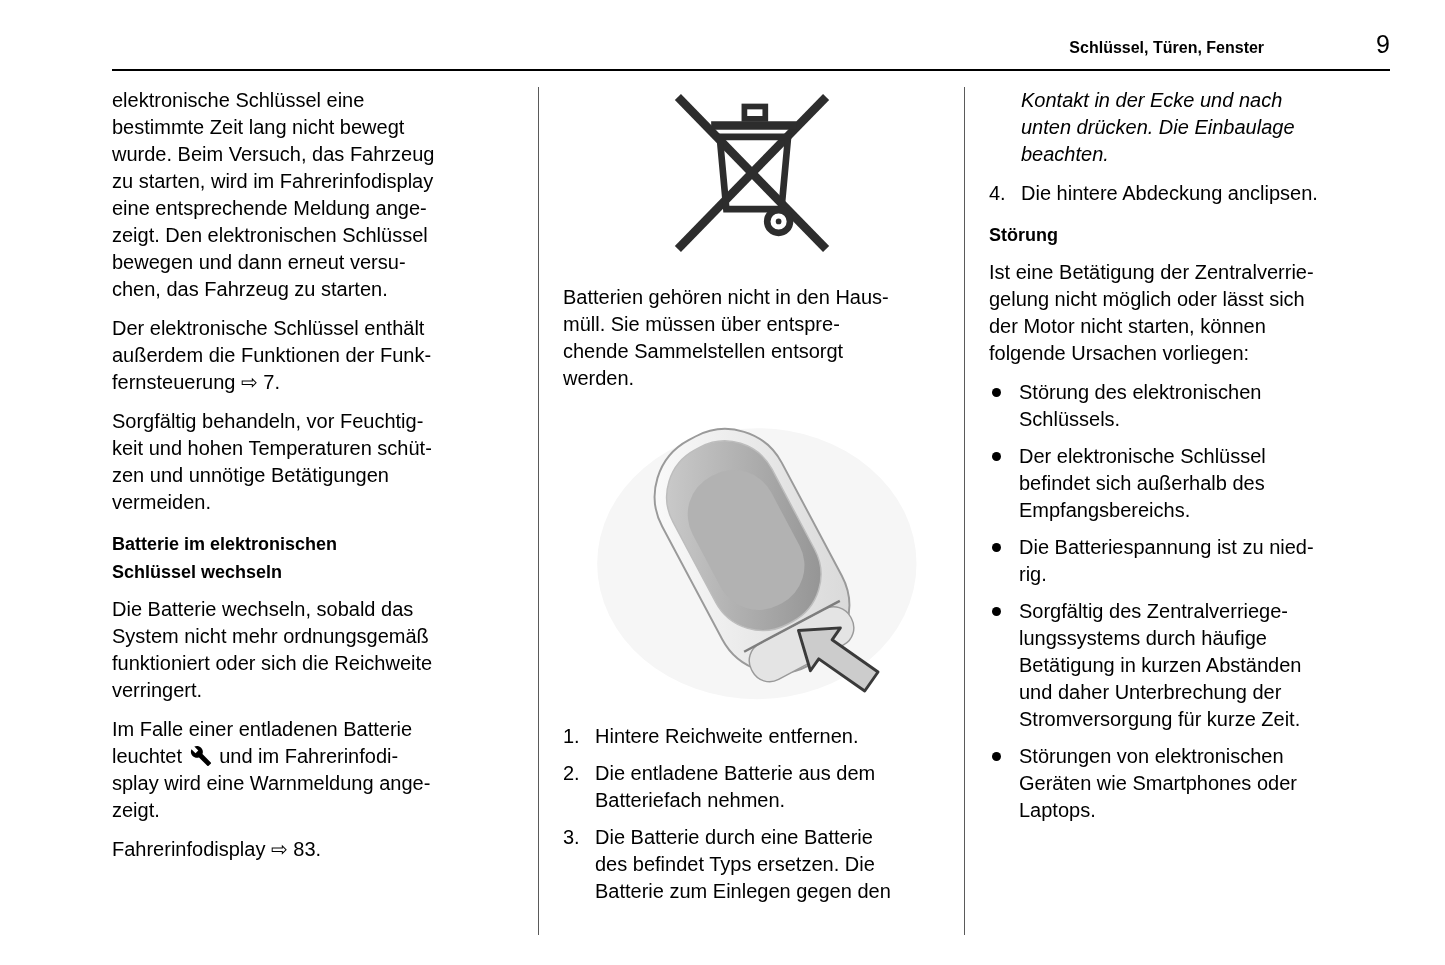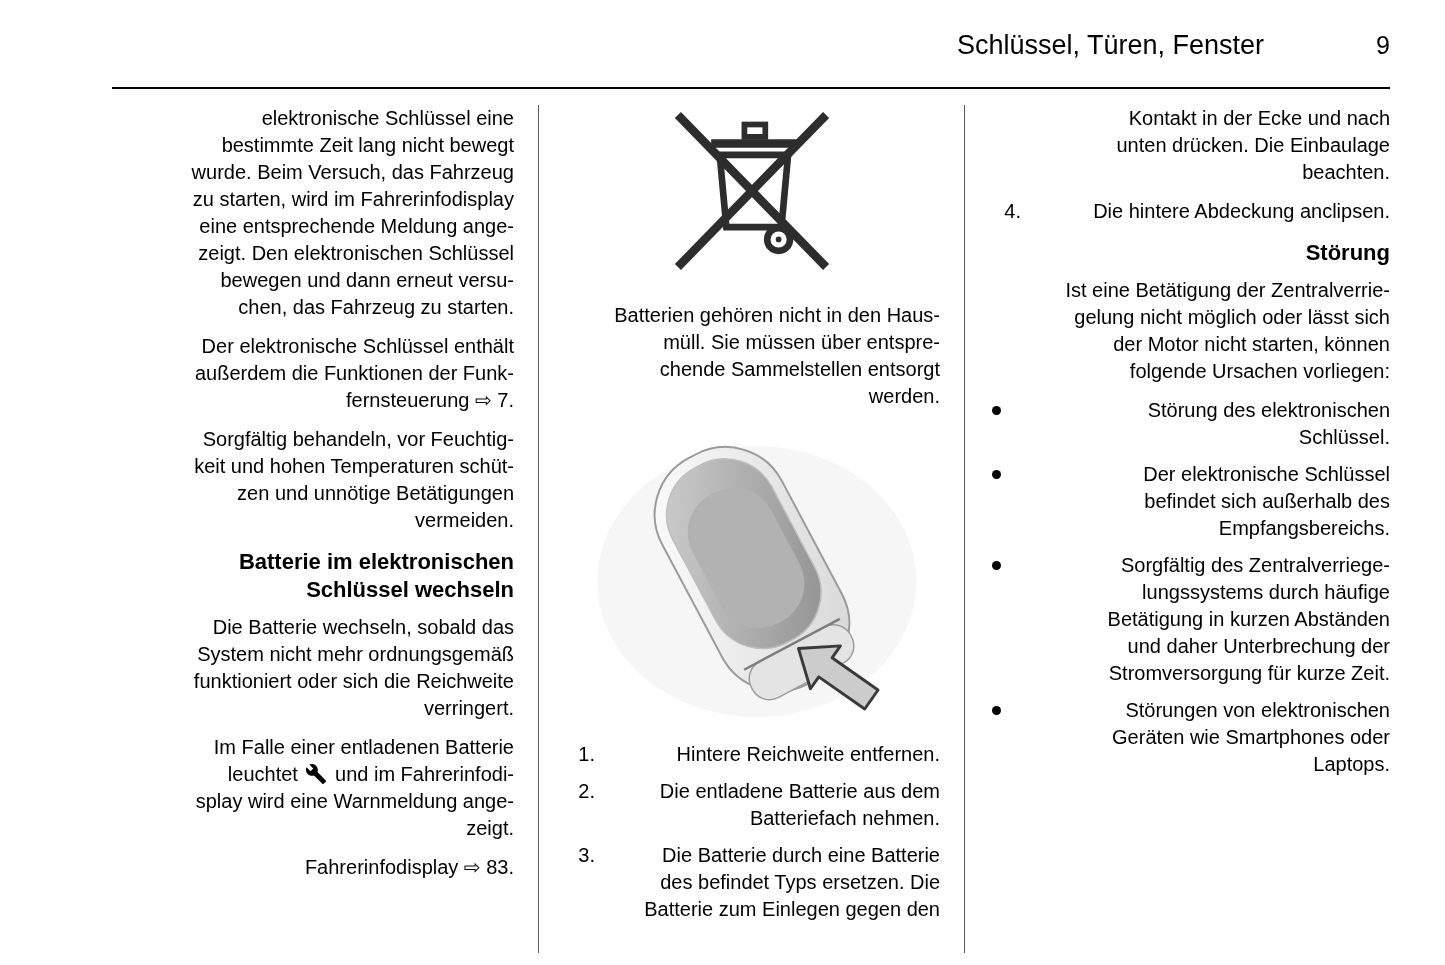--- a/index.html
+++ b/index.html
@@ -2,39 +2,39 @@
 <html><head>
 <meta charset="utf-8">
 <style>
   html,body { margin:0; padding:0; background:#ffffff; }
   body { font-family:"Liberation Sans", sans-serif; color:#000; }
   .page { width:1445px; height:965px; box-sizing:border-box; background:#fff;
           padding:30px 55px 20px 112px; overflow:hidden; }
 
   .page-header { display:flex; justify-content:flex-end; align-items:baseline;
                  border-bottom:2px solid #000; padding-bottom:10px; }
-  .chapter-title { font-size:27px; font-weight:normal; margin:0 112px 16px 0; }
+  .chapter-title { font-size:16px; font-weight:bold; margin:0 112px 0 0; }
   .page-num { font-size:25px; }
 
   .columns { display:grid; grid-template-columns:1fr 1fr 1fr; margin-top:16px; height:848px; }
-  .col { padding:0 24px; font-size:20px; line-height:27px;text-align:right; }
+  .col { padding:0 24px; font-size:20px; line-height:27px; }
   .col-1 { padding-left:0; }
   .col-3 { padding-right:0; }
   .col + .col { border-left:1.5px solid #5a5a5a; }
 
   p { margin:0 0 12px 0; white-space:pre-line; }
-  h2 { font-size:22px; line-height:28px; font-weight:bold; margin:14px 0 10px 0; white-space:pre-line; }
+  h2 { font-size:18px; line-height:28px; font-weight:bold; margin:14px 0 10px 0; white-space:pre-line; }
 
   .figure { margin:0 0 18px 0; text-align:center; }
   .figure.key-fig { margin:0 0 12px 0; }
 
   .nlist-row, .blist-row { display:flex; margin-bottom:10px; }
   .li-num { width:32px; flex:none; }
   .li-text { flex:1; white-space:pre-line; }
-  .cont-par { margin-left:32px; }
+  .cont-par { margin-left:32px;font-style:italic; }
 
   .b-marker { width:30px; flex:none; }
   .b-dot { display:block; width:9px; height:9px; border-radius:50%; background:#000;
            margin:9px 0 0 3px; }
 
   .wrench-svg { vertical-align:-4px; }
 </style>
 </head>
 <body>
 
@@ -156,29 +156,36 @@
 gelung nicht möglich oder lässt sich
 der Motor nicht starten, können
 folgende Ursachen vorliegen:</p>
 
       <div class="blist">
         <div class="blist-row">
           <span class="b-marker">
               <span class="b-dot"></span>
             </span>
           <span class="li-text">Störung des elektronischen
-Schlüssel.</span>
+Schlüssels.</span>
         </div>
         <div class="blist-row">
           <span class="b-marker">
               <span class="b-dot"></span>
             </span>
           <span class="li-text">Der elektronische Schlüssel
 befindet sich außerhalb des
 Empfangsbereichs.</span>
+        </div>
+        <div class="blist-row">
+          <span class="b-marker">
+              <span class="b-dot"></span>
+            </span>
+          <span class="li-text">Die Batteriespannung ist zu nied-
+rig.</span>
         </div>
         <div class="blist-row">
           <span class="b-marker">
               <span class="b-dot"></span>
             </span>
           <span class="li-text">Sorgfältig des Zentralverriege-
 lungssystems durch häufige
 Betätigung in kurzen Abständen
 und daher Unterbrechung der
 Stromversorgung für kurze Zeit.</span>

